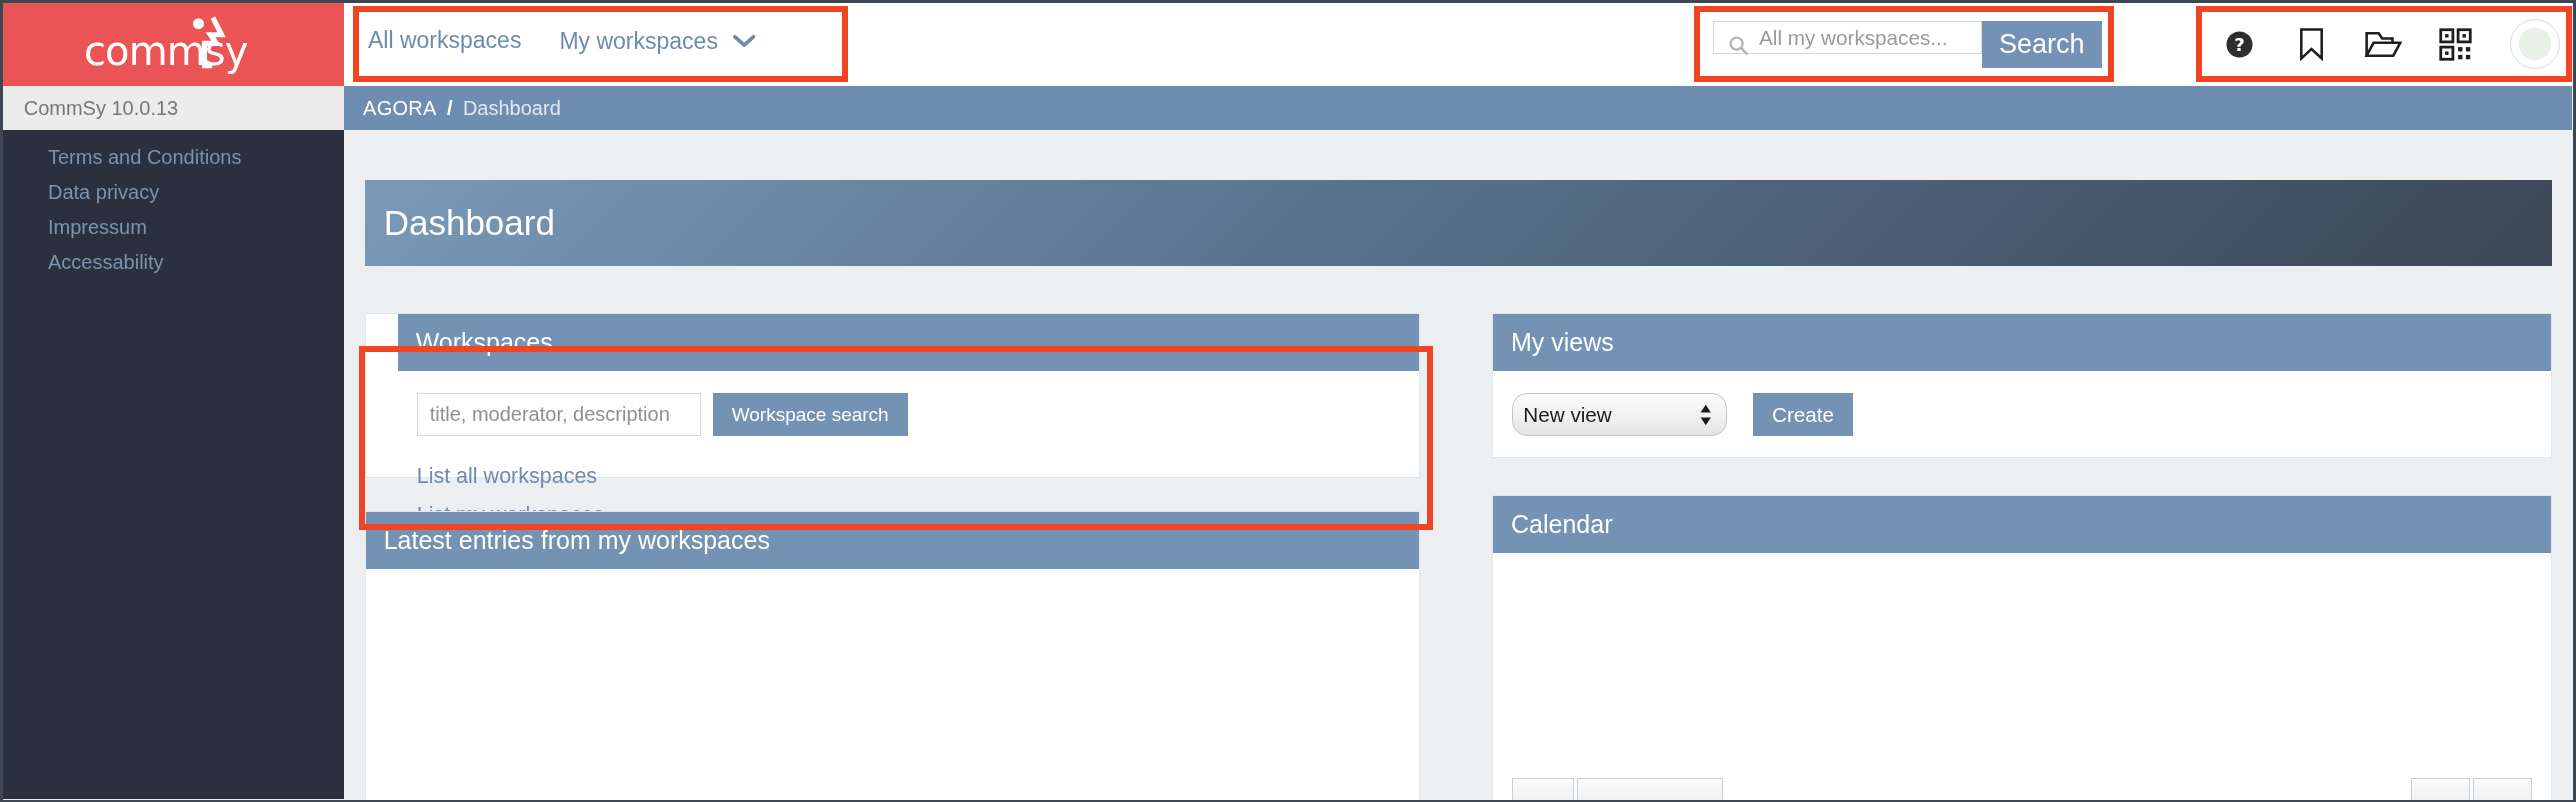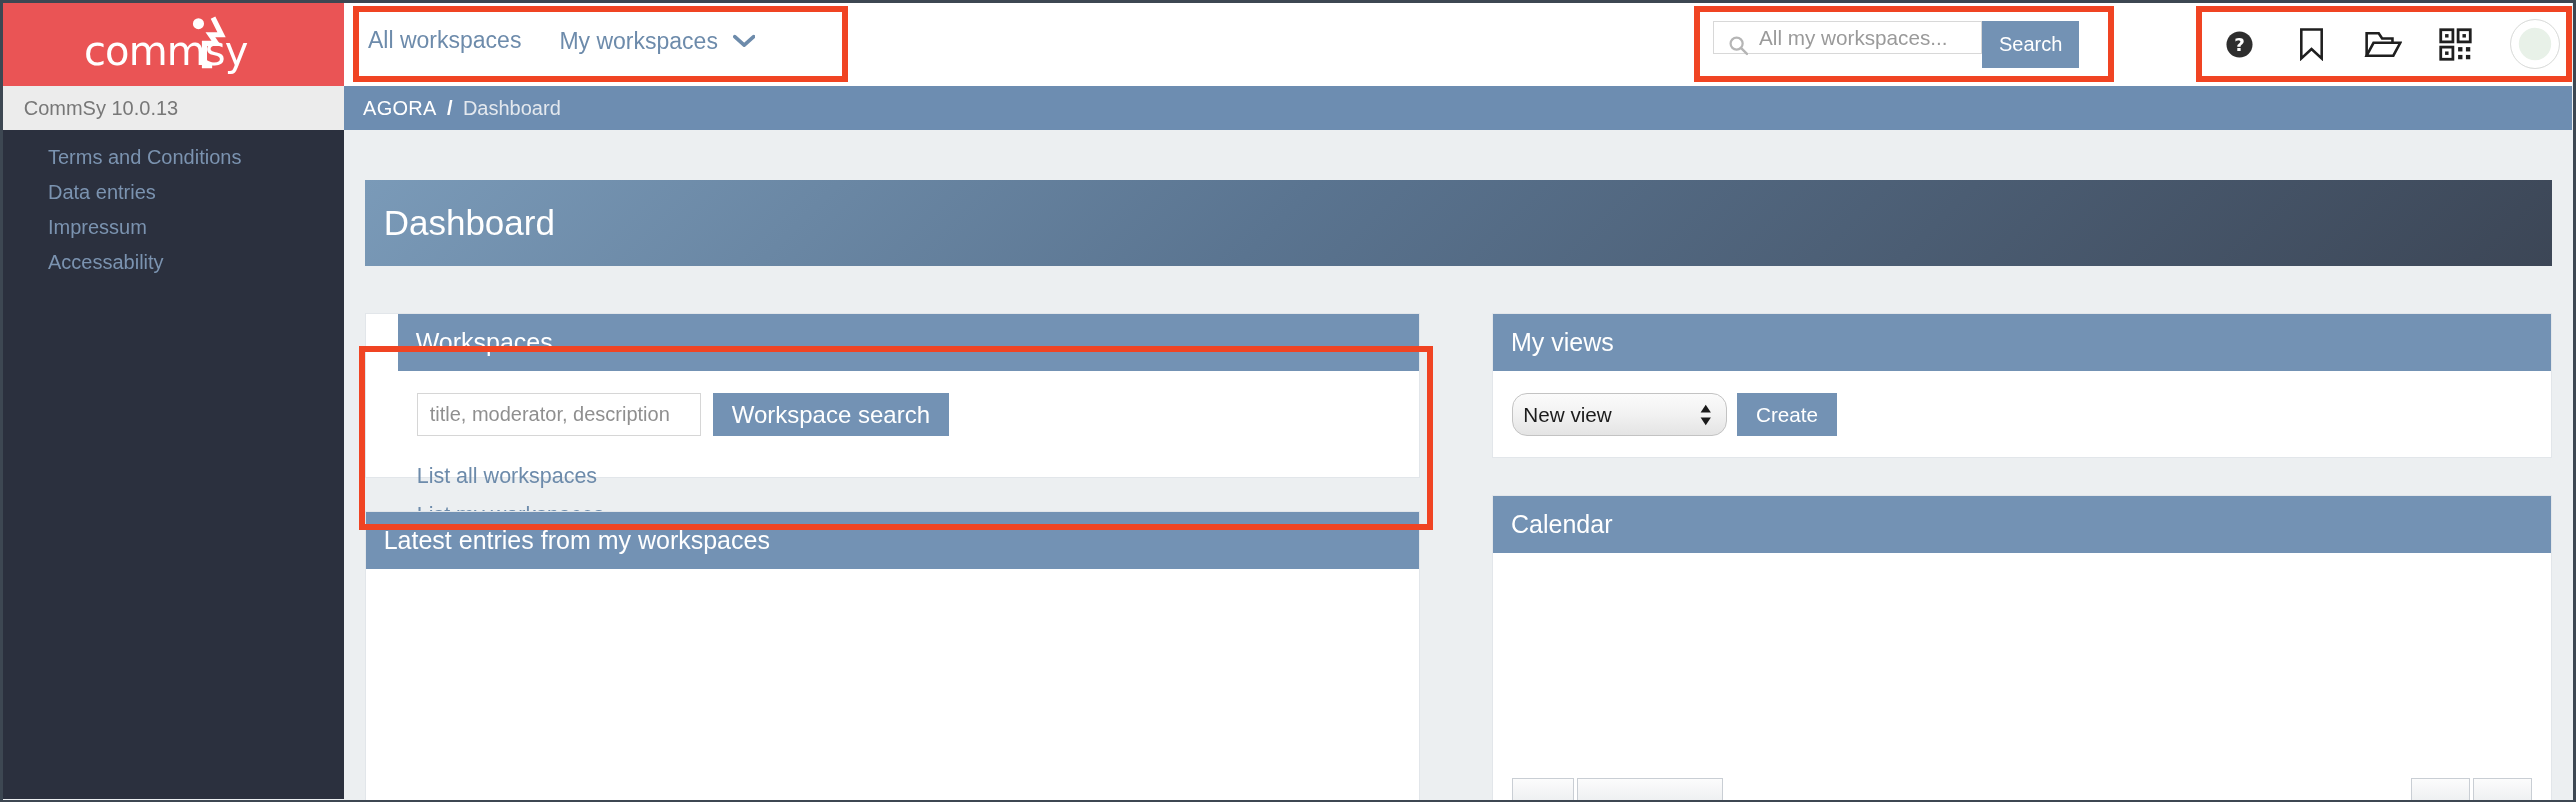--- a/index.html
+++ b/index.html
@@ -108,21 +108,21 @@
     font-size: 20.7px;
     font-family: "Liberation Sans", sans-serif;
     color: #555;
     background: transparent;
   }
   #search-field::placeholder { color: #9a9a9a; }
   #search-btn {
     border: 0;
     background: #7392b4;
     color: #fff;
-    font-size: 20px;
+    font-size: 27px;
     font-family: "Liberation Sans", sans-serif;
     padding: 0 17px;
     cursor: pointer;
     height: 47px;
     white-space: nowrap;
   }
 
   
   #icon-cluster {
     position: absolute;
@@ -280,21 +280,21 @@
     color: #555;
     outline: 0;
     background: #fff;
   }
   #ws-search-input::placeholder { color: #8f8f8f; }
   #ws-search-btn {
     margin-left: 12px;
     border: 0;
     background: #7392b4;
     color: #fff;
-    font-size: 24px;
+    font-size: 19px;
     font-family: "Liberation Sans", sans-serif;
     padding: 0 19px;
     height: 43px;
     cursor: pointer;
     white-space: nowrap;
   }
   #ws-links { margin-top: 20.7px; }
   .ws-link {
     display: block;
     font-size: 21.5px;
@@ -329,21 +329,21 @@
     appearance: none;
     cursor: pointer;
   }
   #view-select-wrap { position: relative; }
   #view-spinner {
     position: absolute;
     right: 13.8px; top: 9.5px;
     pointer-events: none;
   }
   #views-create-btn {
-    margin-left: 10px;
+    margin-left: 26px;
     border: 0;
     background: #7392b4;
     color: #fff;
     font-size: 20.7px;
     font-family: "Liberation Sans", sans-serif;
     padding: 0 19px;
     height: 43px;
     cursor: pointer;
   }
 
@@ -474,21 +474,21 @@
       <div id="avatar"></div>
     </div>
   </div>
 
   <div id="sidebar">
     <div id="version-box">
       <span id="version-text">CommSy 10.0.13</span>
     </div>
     <div id="sidebar-links">
       <a class="side-link" href="#">Terms and Conditions</a>
-      <a class="side-link" href="#">Data entries</a>
+      <a class="side-link" href="#">Data privacy</a>
       <a class="side-link" href="#">Impressum</a>
       <a class="side-link" href="#">Accessability</a>
     </div>
   </div>
 
   <div id="breadcrumb-bar">
     <a id="crumb-root" href="#">AGORA</a>
     <span class="crumb-sep">/</span>
     <span id="crumb-current">Dashboard</span>
   </div>

